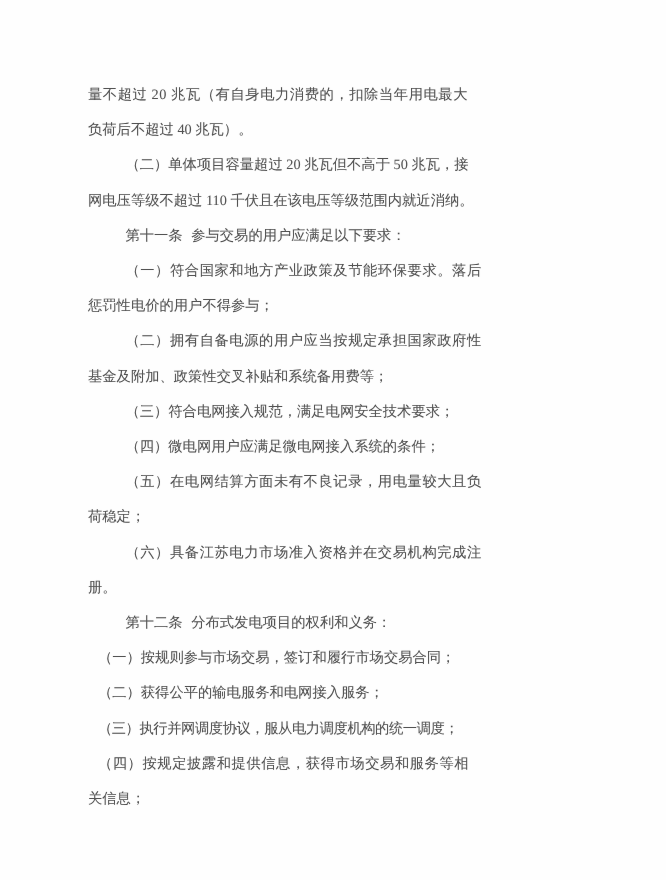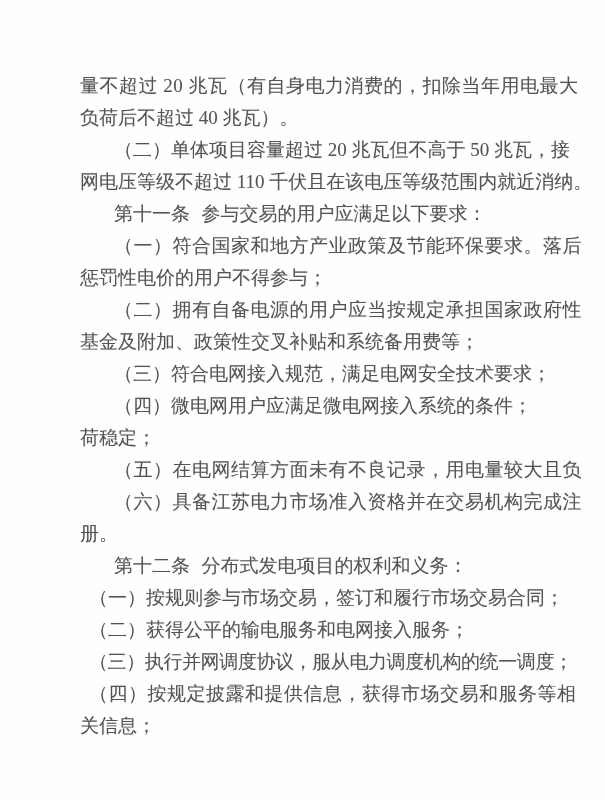--- a/index.html
+++ b/index.html
@@ -13,21 +13,21 @@
     height: 800px;
     background: #fefefe;
     overflow: hidden;
     font-family: "Liberation Serif", "DejaVu Serif", serif;
   }
   .doc {
     position: absolute;
     left: 80px;
     top: 70px;
     width: 447px;
-    font-size: 19px;
+    font-size: 13px;
     line-height: 32px;
     color: #545454;
     text-shadow: 0 0 1px rgba(120,120,120,0.30);
   }
   .line {
     white-space: nowrap;
   }
   .ind2 { padding-left: 34px; }      
   .indHalf { padding-left: 9px; font-family: Liberation Serif, serif; }    
   .fill { letter-spacing: 0.5px; }   
@@ -51,22 +51,22 @@
     <div class="line ind2">
       <span class="article-label">第十一条</span><span>参与交易的用户应满足以下要求：</span>
     </div>
 
     <div class="line ind2 fill">（一）符合国家和地方产业政策及节能环保要求。落后</div>
     <div class="line">惩罚性电价的用户不得参与；</div>
     <div class="line ind2 fill">（二）拥有自备电源的用户应当按规定承担国家政府性</div>
     <div class="line">基金及附加、政策性交叉补贴和系统备用费等；</div>
     <div class="line ind2">（三）符合电网接入规范，满足电网安全技术要求；</div>
     <div class="line ind2">（四）微电网用户应满足微电网接入系统的条件；</div>
+    <div class="line ind2 fill">（五）在电网结算方面未有不良记录，用电量较大且负</div>
     <div class="line">荷稳定；</div>
-    <div class="line ind2 fill">（五）在电网结算方面未有不良记录，用电量较大且负</div>
     <div class="line ind2 fill">（六）具备江苏电力市场准入资格并在交易机构完成注</div>
     <div class="line">册。</div>
 
     <div class="line ind2">
       <span class="article-label">第十二条</span><span>分布式发电项目的权利和义务：</span>
     </div>
 
     <div class="line indHalf">（一）按规则参与市场交易，签订和履行市场交易合同；</div>
     <div class="line indHalf">（二）获得公平的输电服务和电网接入服务；</div>
     <div class="line indHalf tight">（三）执行并网调度协议，服从电力调度机构的统一调度；</div>

